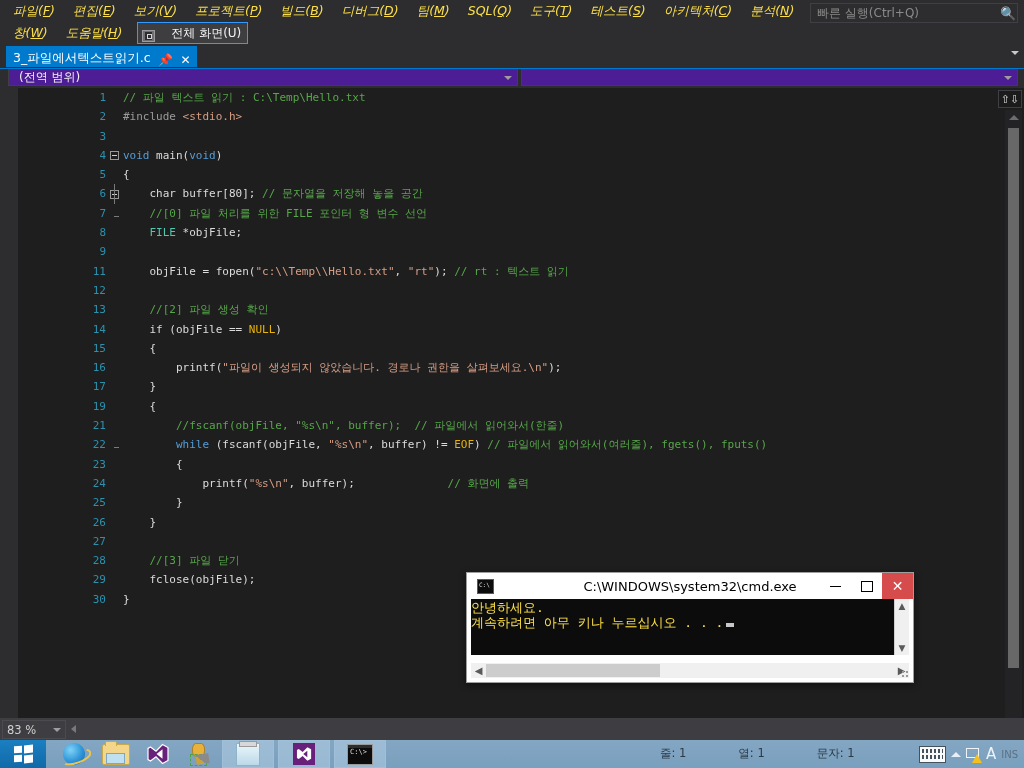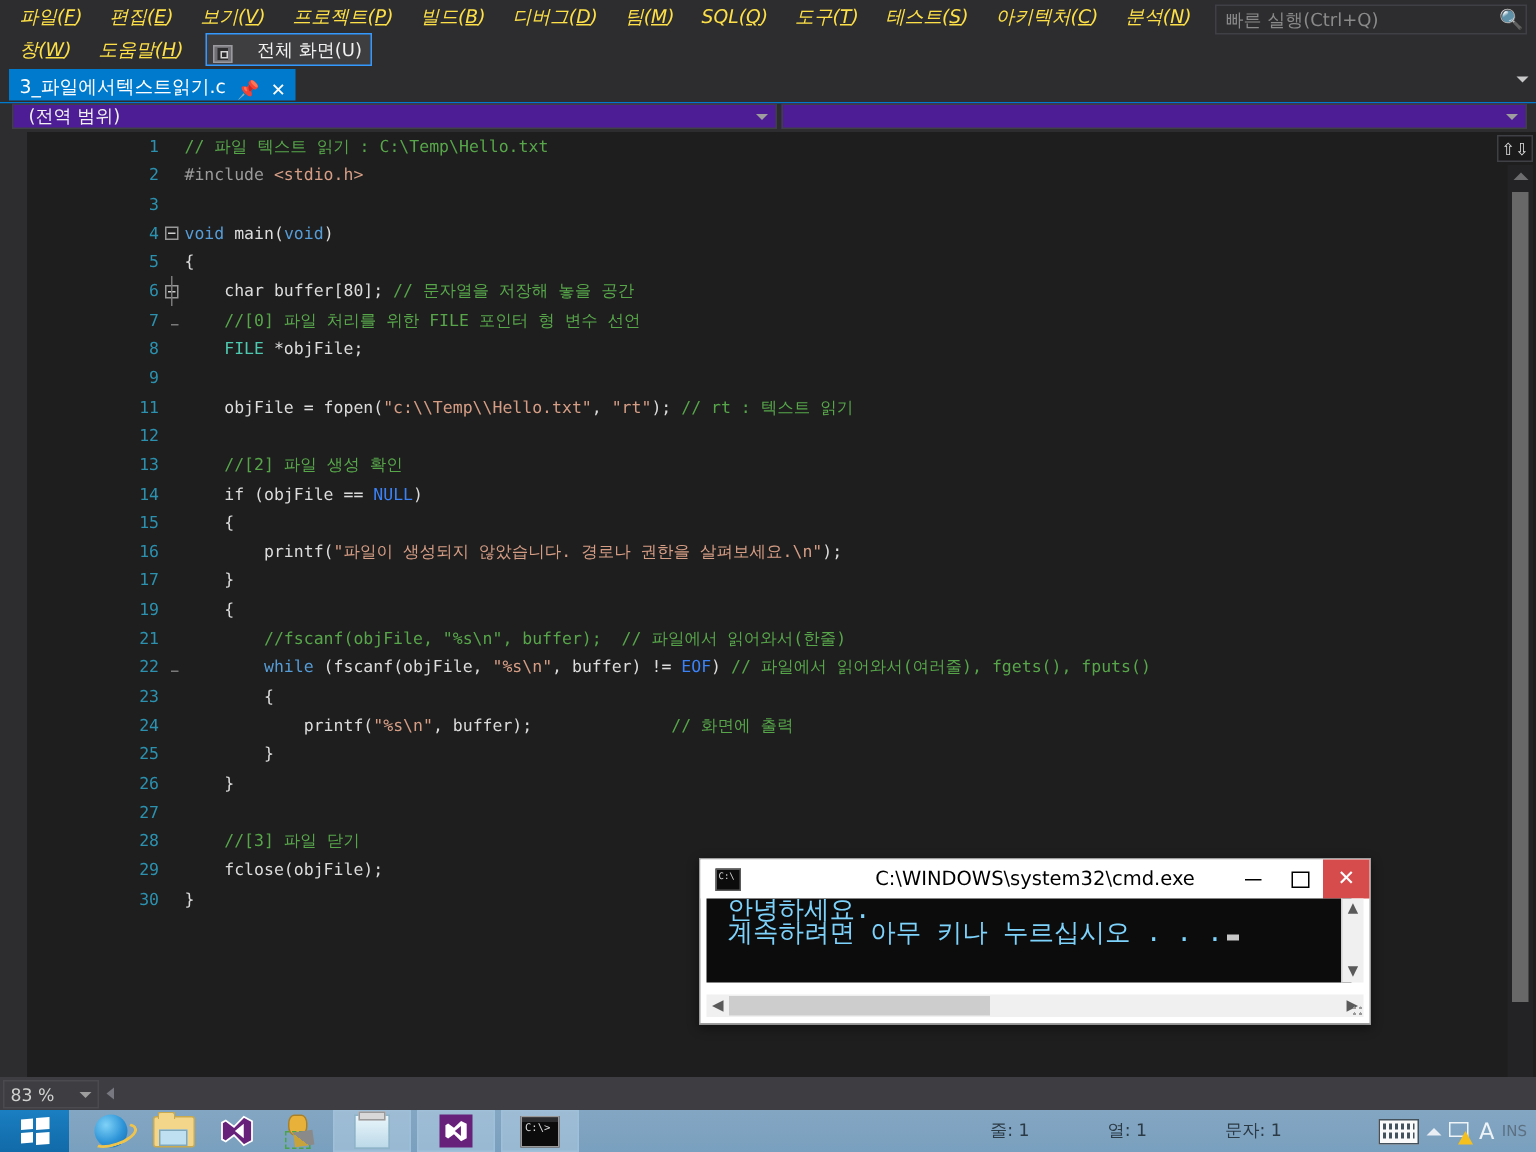--- a/index.html
+++ b/index.html
@@ -123,21 +123,21 @@
   .vbar.endtick:after{
     content:"";position:absolute;left:0;bottom:0;width:5px;height:1px;background:#7a7a7a;
   }
   .code{color:#dcdcdc;}
   .cmt{color:#57a64a;}
   .kw{color:#569cd6;}
   .str{color:#d69d85;}
   .pp{color:#9b9b9b;}
   .inc{color:#d69d85;text-align:right;}
   .type{color:#4ec9b0;}
-  .mac{color:#3b82f6;}
+  .mac{color:#eab308;}
   
   #split-handle{
     position:absolute;right:2px;top:2px;width:22px;height:16px;
     background:#1b1b1c;border:1px solid #3f3f46;
     display:flex;align-items:center;justify-content:center;color:#dcdcdc;font-size:11px;
   }
   #vscroll{
     position:absolute;right:2px;top:22px;width:17px;bottom:0;background:#232325;
   }
   #vscroll .up{
@@ -320,22 +320,22 @@
     color:#000;font-size:12px;
   }
   .cbtn.close{background:#d64b4b;color:#fff;font-size:14px;}
   .minglyph{width:11px;height:1px;background:#000;}
   .maxglyph{width:10px;height:9px;border:1px solid #000;}
   #cmd-body{
     position:absolute;left:4px;top:26px;width:430px;height:56px;
     background:#0c0c0c;overflow:hidden;
   }
   #cmd-text{
-    color:#7dd3fc;font-family:"DejaVu Sans Mono","Liberation Mono",monospace;
-    font-size:17px;line-height:15px;white-space:pre;padding:1px 0 0 14px;
+    color:#fde047;font-family:"DejaVu Sans Mono","Liberation Mono",monospace;
+    font-size:13px;line-height:15px;white-space:pre;padding:1px 0 0 0;
   }
   #cmd-cursor{
     display:inline-block;width:8px;height:4px;background:#c8c8c8;
     vertical-align:baseline;margin-left:3px;
   }
   #cmd-vscroll{
     position:absolute;right:4px;top:26px;width:14px;height:56px;
     background:#f0f0f0;border-left:1px solid #d0d0d0;
   }
   #cmd-vscroll .a{

